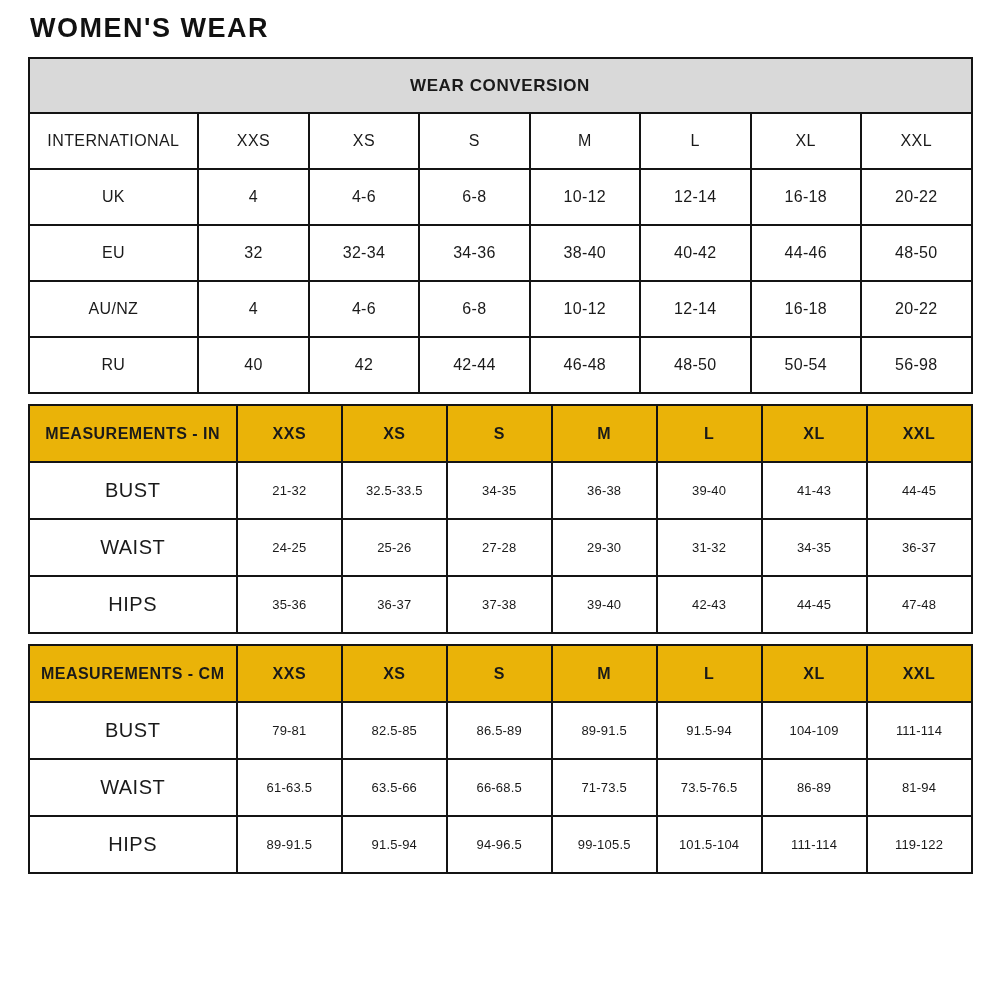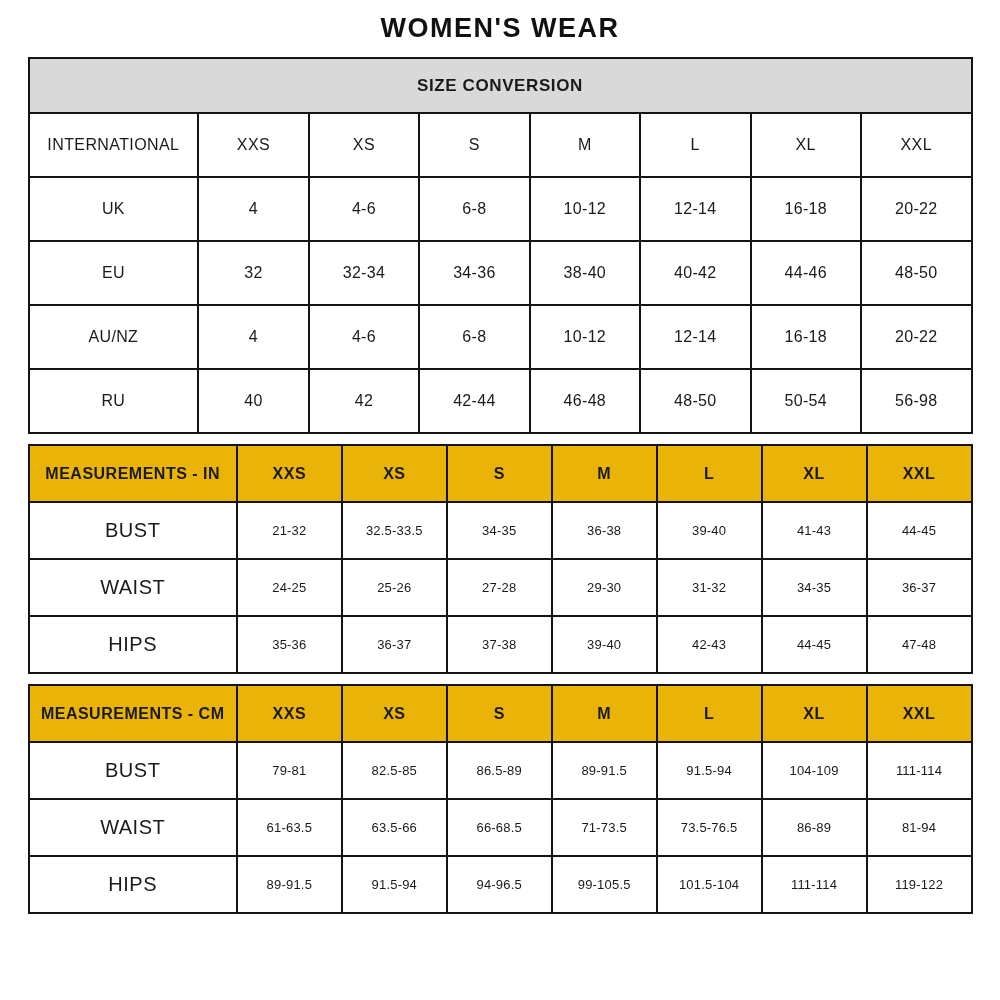--- a/index.html
+++ b/index.html
@@ -7,44 +7,45 @@
     margin: 0; padding: 0;
     width: 1000px; height: 1000px;
     background: #ffffff;
     font-family: "Liberation Sans", "DejaVu Sans", sans-serif;
     color: #1a1a1a;
     overflow: hidden;
   }
   .page { width: 1000px; height: 1000px; }
   h1.title {
     margin: 0; padding-top: 12px;
-    text-align: center;
+    text-align: left;
     font-size: 27px; line-height: 32px;
     font-weight: 600; letter-spacing: 1.5px;
     color: #111;
+    padding-left: 30px;
   }
   table.tbl {
     width: 945px;
     margin: 10px auto 0 auto;
     border-collapse: collapse;
     table-layout: fixed;
     empty-cells: show;
   }
   table.tbl.conv { margin-top: 13px; }
   .tbl th, .tbl td {
     border: 2px solid #141414;
     text-align: center;
     vertical-align: middle;
     padding: 0 4px;
     font-weight: 500;
     overflow: hidden;
     white-space: nowrap;
   }
   
-  .conv tr { height: 64px; }
+  .conv tr { height: 56px; }
   .conv tr.cap-row { height: 55px; }
   .conv th.cap {
     background: #d9d9d9;
     font-size: 17px; font-weight: 700; letter-spacing: 0.6px;
   }
   .conv th.head { background: #ffffff; font-size: 16px; font-weight: 500; letter-spacing: 0.4px; }
   .conv th.rowlab { font-size: 16px; font-weight: 500; letter-spacing: 0.3px; margin-left: 24px; }
   .conv td.val { font-size: 16px; letter-spacing: 0.3px; }
   
   .meas tr { height: 57px; }
@@ -67,21 +68,21 @@
         <col>
         <col>
         <col>
         <col>
         <col>
         <col>
         <col>
       </colgroup>
       <tbody>
         <tr class="cap-row">
-          <th class="cap" colspan="8">SIZE CONVERSION</th>
+          <th class="cap" colspan="8">WEAR CONVERSION</th>
         </tr>
         <tr class="head-row">
           <th class="head">INTERNATIONAL</th>
           <th class="head">XXS</th>
           <th class="head">XS</th>
           <th class="head">S</th>
           <th class="head">M</th>
           <th class="head">L</th>
           <th class="head">XL</th>
           <th class="head">XXL</th>

